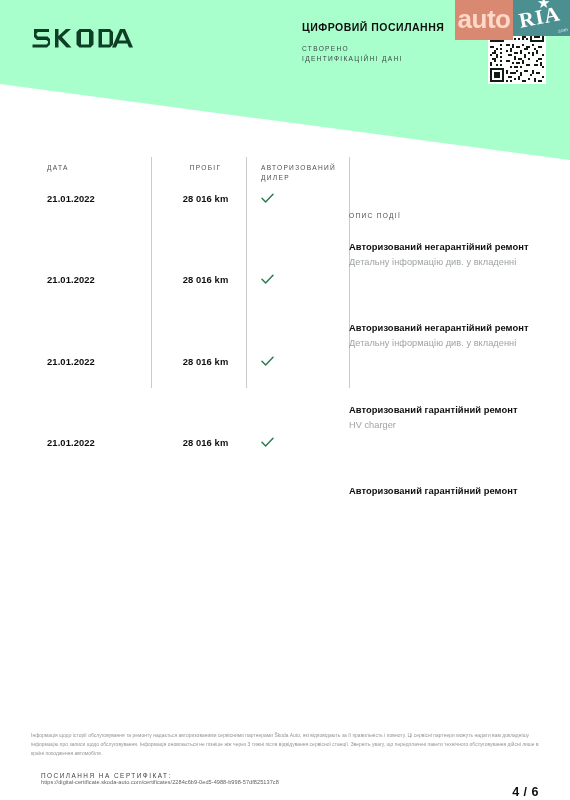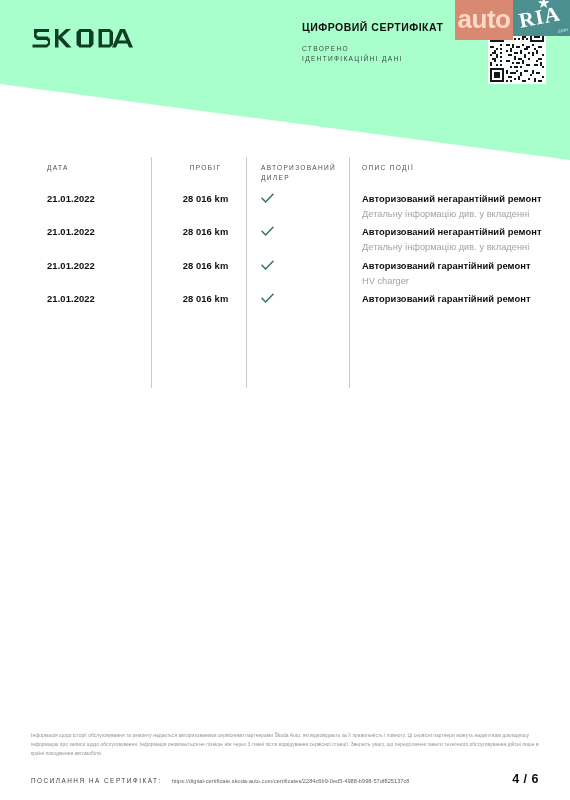--- a/index.html
+++ b/index.html
@@ -155,21 +155,21 @@
   .divider.d2 { left: 199px; }
   .divider.d3 { left: 302px; }
 
   .row {
     display: flex;
     position: relative;
   }
   .col-date   { width: 104px; flex: 0 0 104px; padding-right: 6px; box-sizing: border-box; }
   .col-mil    { width: 95px;  flex: 0 0 95px;  padding-left: 14px; box-sizing: border-box; text-align: center; }
   .col-dealer { width: 103px; flex: 0 0 103px; padding-left: 15px; box-sizing: border-box; }
-  .col-desc   { width: 206px; flex: 0 0 206px; padding-left: 13px; box-sizing: border-box; }
+  .col-desc   { width: 206px; flex: 0 0 206px; box-sizing: border-box; margin-top: 48px; }
 
   .hdr-row { height: 31px; }
   .hdr-cell {
     font-size: 6.6px;
     letter-spacing: 1.3px;
     color: #4a4f4d;
     line-height: 1.55;
     padding-top: 6px;
     text-transform: uppercase;
   }
@@ -215,20 +215,21 @@
     line-height: 1.85;
     color: #909594;
     letter-spacing: 0.05px;
     margin: 0;
     text-align: left;
   }
   .footer-link-row {
     display: flex;
     align-items: baseline;
     margin-top: 14px;
+    flex-direction: column;
   }
   .footer-link-label {
     font-size: 6.4px;
     letter-spacing: 1.5px;
     color: #3d4341;
     white-space: nowrap;
   }
   .footer-link-url {
     font-size: 5.6px;
     color: #5e6462;
@@ -260,21 +261,21 @@
       <path d="M95 6 h22 l6 6 v25 l-6 6 H95 l-6-6 V12 z M98 12 v25 h16 V12 z"></path>
 
       <path d="M133 6 h23 l6 6 v25 l-6 6 h-23 z M140 12 v25 h15 V12 z"></path>
 
       <path d="M186 6 h-10 l-16 37 h8 l3.4-8 h19.2 l3.4 8 h8 z M173.8 29 l7.2-17 l7.2 17 z"></path>
     </g>
   </svg>
 </div>
 
 <div class="header-info">
-  <div class="cert-title">ЦИФРОВИЙ СЕРТИФІКАТ</div>
+  <div class="cert-title">ЦИФРОВИЙ ПОСИЛАННЯ</div>
 
   <div class="field-label">СТВОРЕНО</div>
 
   <div class="field-label">ІДЕНТИФІКАЦІЙНІ ДАНІ</div>
 </div>
 
 <div class="qr">
   <svg width="58" height="58" viewBox="0 0 29 29" shape-rendering="crispEdges" aria-hidden="true">
     <rect width="29" height="29" fill="#ffffff"></rect>
     <g fill="#111b14">

